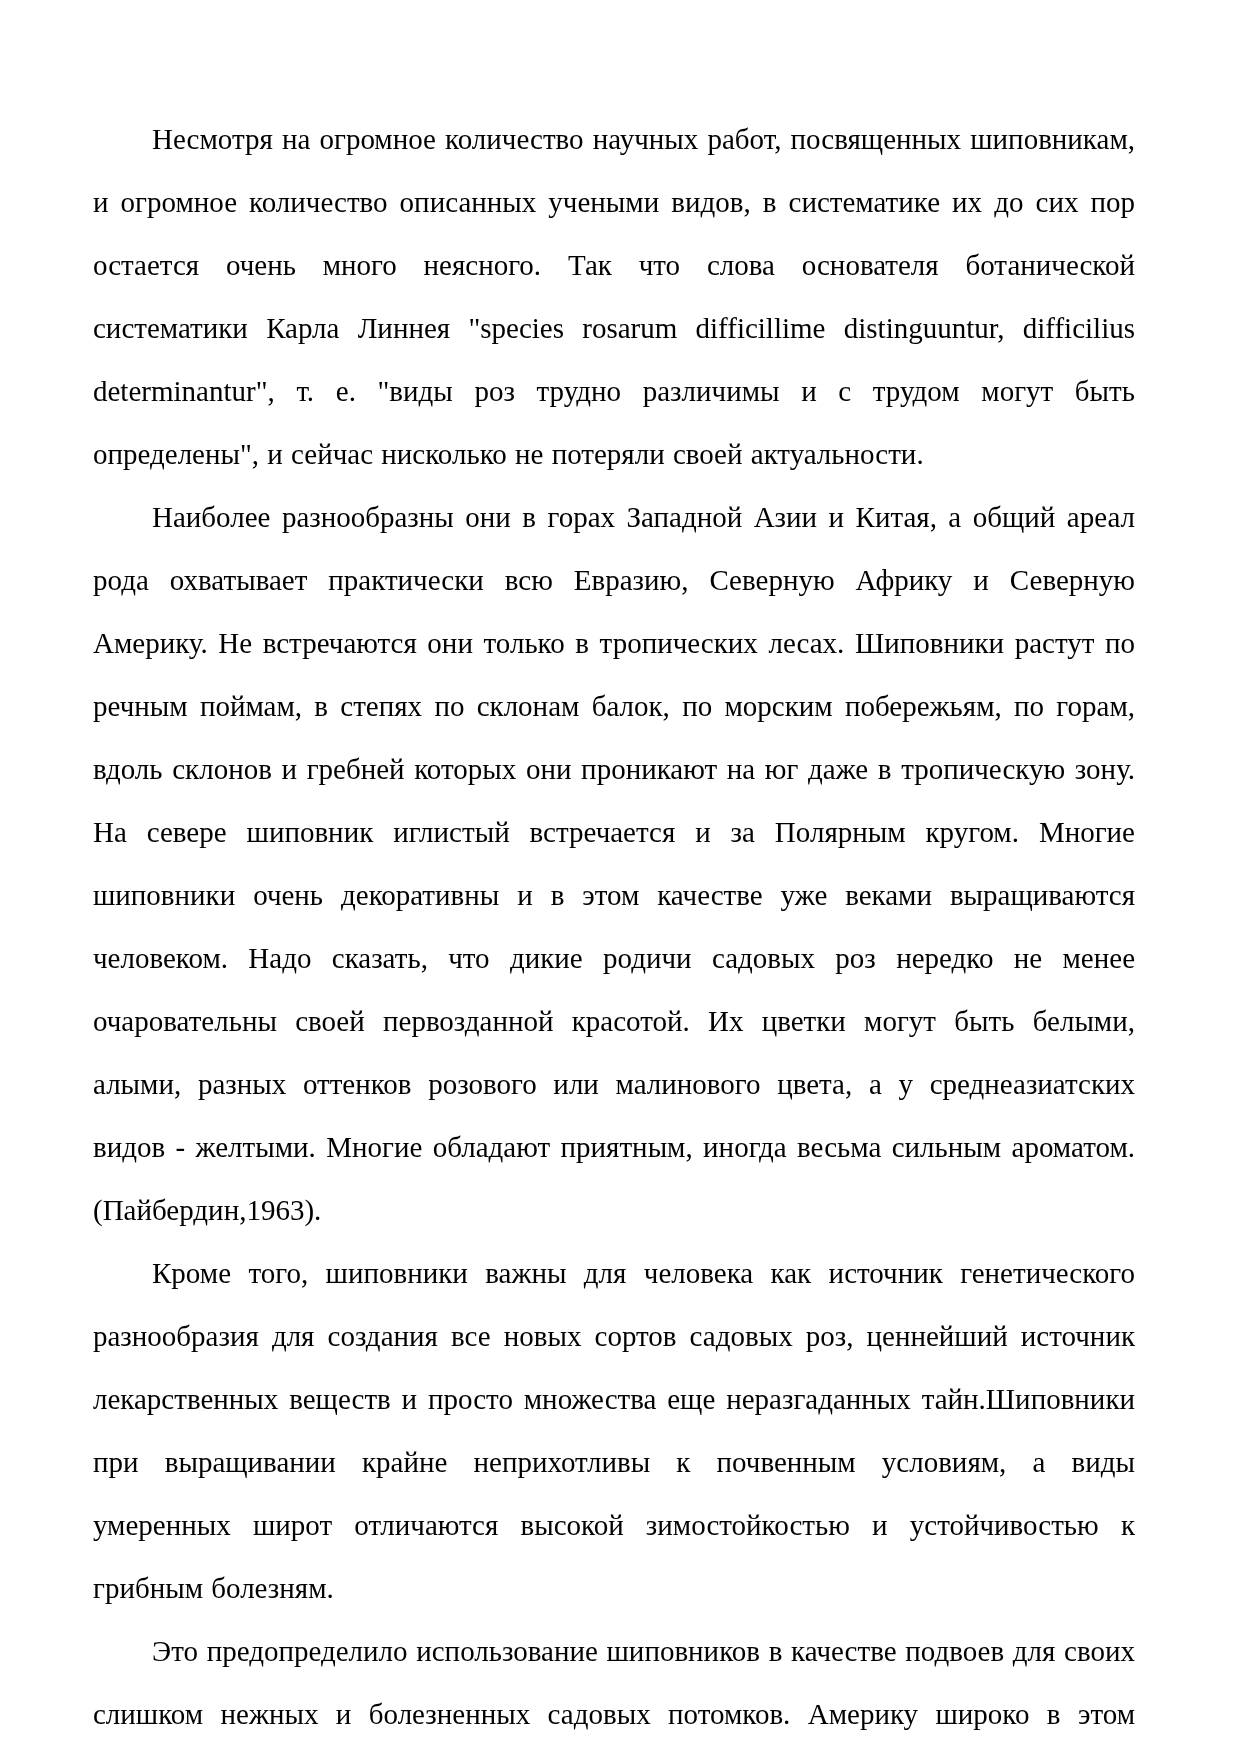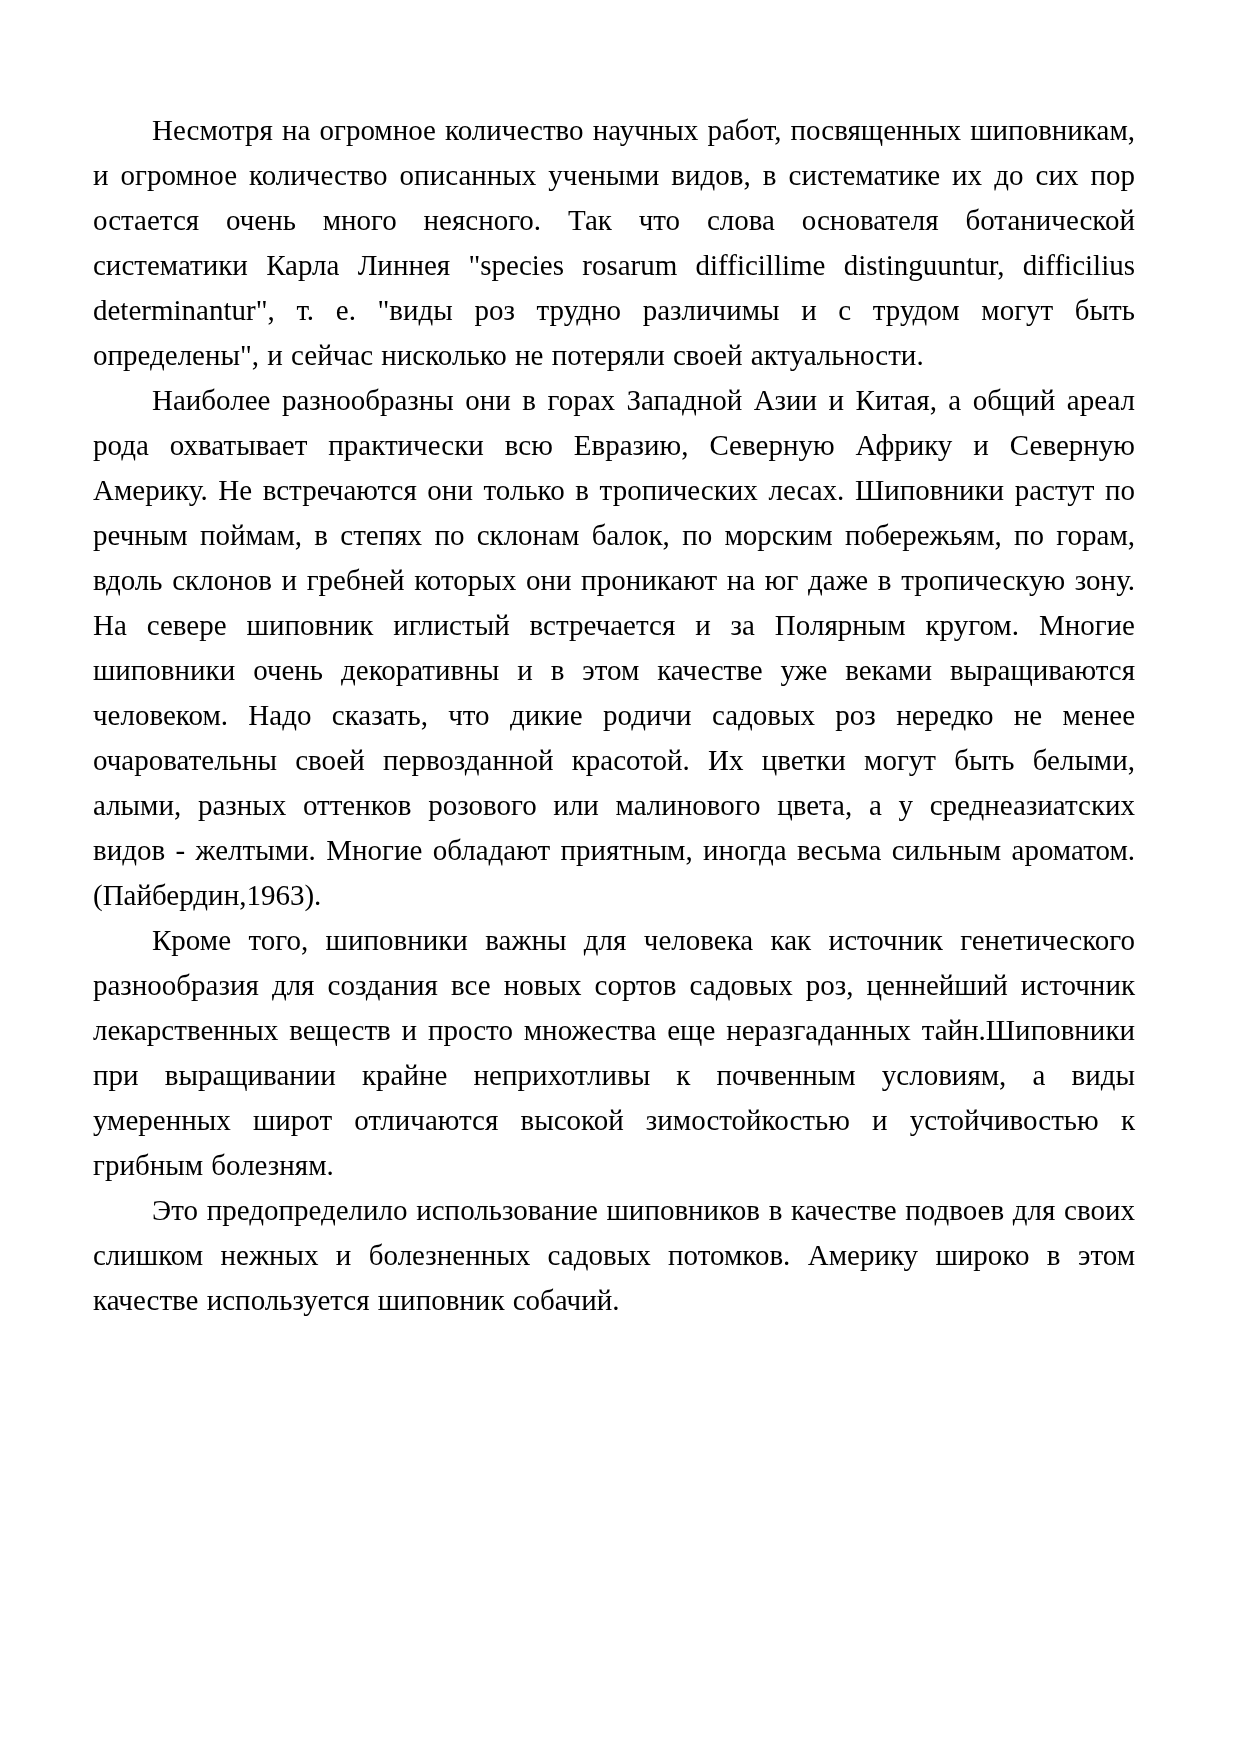--- a/index.html
+++ b/index.html
@@ -17,21 +17,21 @@
     width: 1241px;
     height: 1755px;
     background: #ffffff;
     padding: 108px 106px 0 93px;
   }
   .text-block p {
     margin: 0;
     padding: 0;
     font-family: "Liberation Serif", "DejaVu Serif", serif;
     font-size: 29px;
-    line-height: 45px;
+    line-height: 63px;
     color: #000000;
     text-align: justify;
     text-indent: 59px;
     word-spacing: 1px;
   }
 </style>
 </head>
 <body>
 
 <div class="page">

